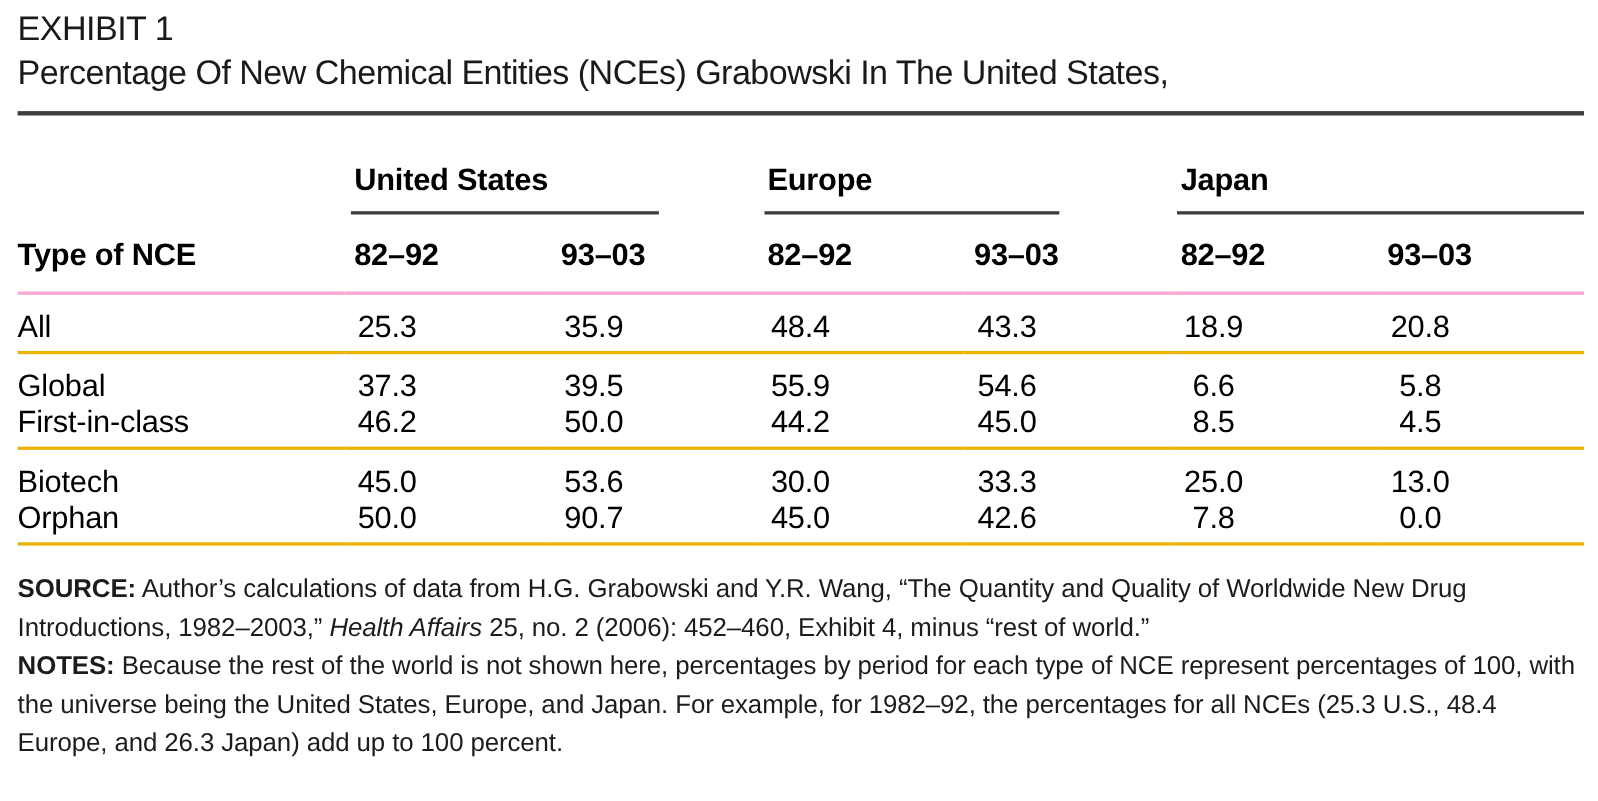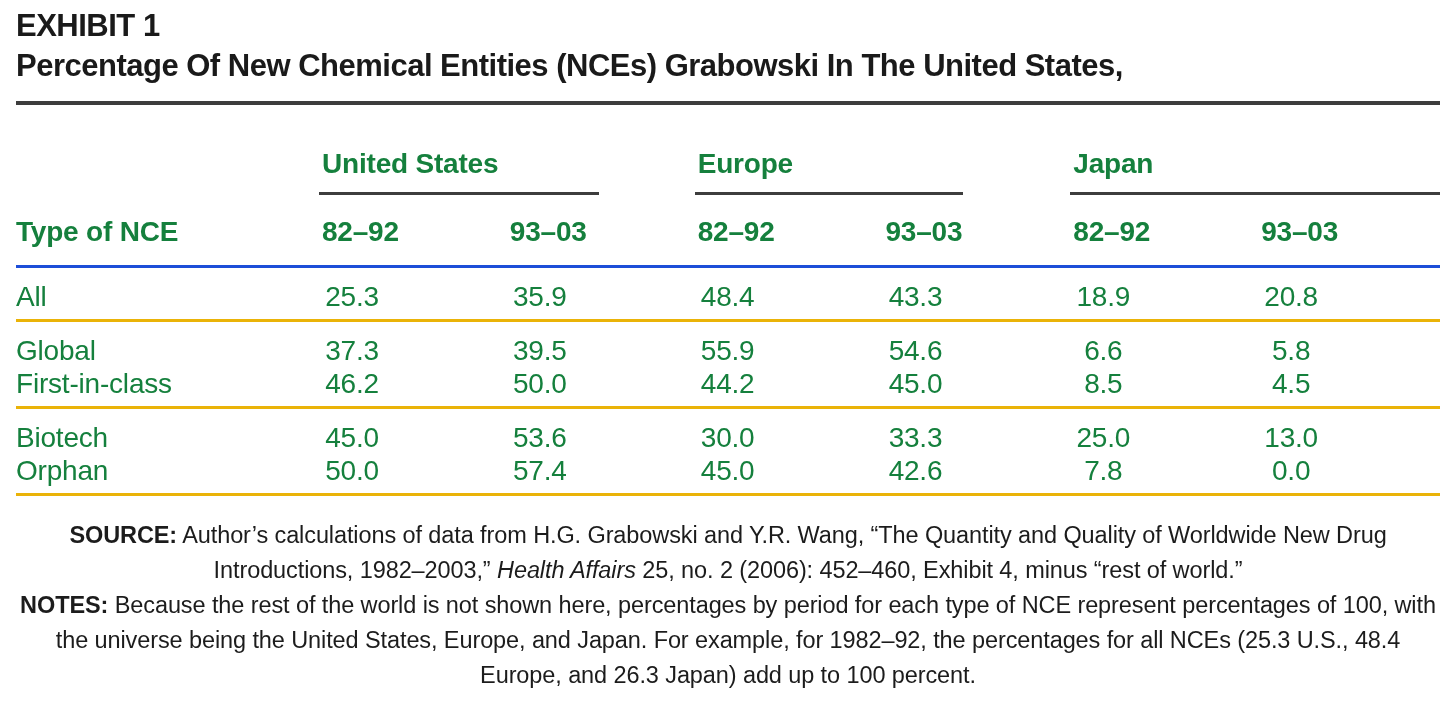--- a/index.html
+++ b/index.html
@@ -15,39 +15,39 @@
     color: #1a1a1a;
     -webkit-font-smoothing: antialiased;
   }
   .page {
     padding: 6px 13px 0 16px; 
   }
 
   
   .exhibit-head {
     font-size: 31px;
-    font-weight: bold;
+    font-weight: normal;
     line-height: 40px;
     letter-spacing: -0.5px;
     color: #1a1a1a;
   }
   .top-rule {
     height: 4px;
     background: #3d3d3d;
     margin-top: 15px;
   }
 
   
   table.nce {
     width: 100%;
     border-collapse: collapse;
     table-layout: fixed;
     font-size: 28px;
     letter-spacing: -0.2px;
-    color: #15803d;
+    color: #000000;
   }
   col.c-label { width: 297px; }
 
   td, th { padding: 0; text-align: left; font-weight: normal; }
 
   
   .group-cell { vertical-align: top; padding-top: 44px; }
   .group-label {
     font-weight: bold;
     line-height: 30px;
@@ -63,40 +63,40 @@
   .group-rule.w-us { width: 280px; }
   .group-rule.w-eu { width: 268px; }
   .group-rule.w-jp { width: auto; } 
 
   
   tr.period-row th {
     vertical-align: bottom;
     line-height: 30px;
     padding-top: 22px;
     padding-bottom: 18px;
-    border-bottom: 3px solid #1d4ed8;
+    border-bottom: 3px solid #f9a8d4;
     font-weight: bold;
     white-space: nowrap;
   }
   tr.period-row th.num-col { padding-left: 9px; }
 
   
   tbody td { line-height: 33px; vertical-align: top; white-space: nowrap; }
   tbody td.num-col { padding-left: 9px; }
   tr.sec-start td { padding-top: 12px; }
   tr.sec-end td { padding-bottom: 6px; border-bottom: 3px solid #eab308; }
 
   .num {
     display: inline-block;
     width: 60px;
     text-align: center;
   }
 
   
-  .footnotes { margin-top: 22px; text-align: center; }
+  .footnotes { margin-top: 22px; }
   .footnotes p {
     margin: 0;
     font-size: 23.5px;
     line-height: 35px;
     letter-spacing: -0.1px;
     color: #1c1c1c;
   }
   .footnotes .fn-label { font-weight: bold; }
   .footnotes em { font-style: italic; }
 </style>
@@ -181,21 +181,21 @@
         <td class="num-col"><span class="num">45.0</span></td>
         <td class="num-col"><span class="num">53.6</span></td>
         <td class="num-col"><span class="num">30.0</span></td>
         <td class="num-col"><span class="num">33.3</span></td>
         <td class="num-col"><span class="num">25.0</span></td>
         <td class="num-col"><span class="num">13.0</span></td>
       </tr>
       <tr class="sec-end">
         <td>Orphan</td>
         <td class="num-col"><span class="num">50.0</span></td>
-        <td class="num-col"><span class="num">57.4</span></td>
+        <td class="num-col"><span class="num">90.7</span></td>
         <td class="num-col"><span class="num">45.0</span></td>
         <td class="num-col"><span class="num">42.6</span></td>
         <td class="num-col"><span class="num">7.8</span></td>
         <td class="num-col"><span class="num">0.0</span></td>
       </tr>
     </tbody>
   </table>
 
   <div class="footnotes">
     <p><span class="fn-label">SOURCE:</span> <span>Author’s calculations of data from H.G. Grabowski and Y.R. Wang, “The Quantity and Quality of Worldwide New Drug Introductions, 1982–2003,”</span> <em>Health Affairs</em> <span>25, no. 2 (2006): 452–460, Exhibit 4, minus “rest of world.”</span></p>

